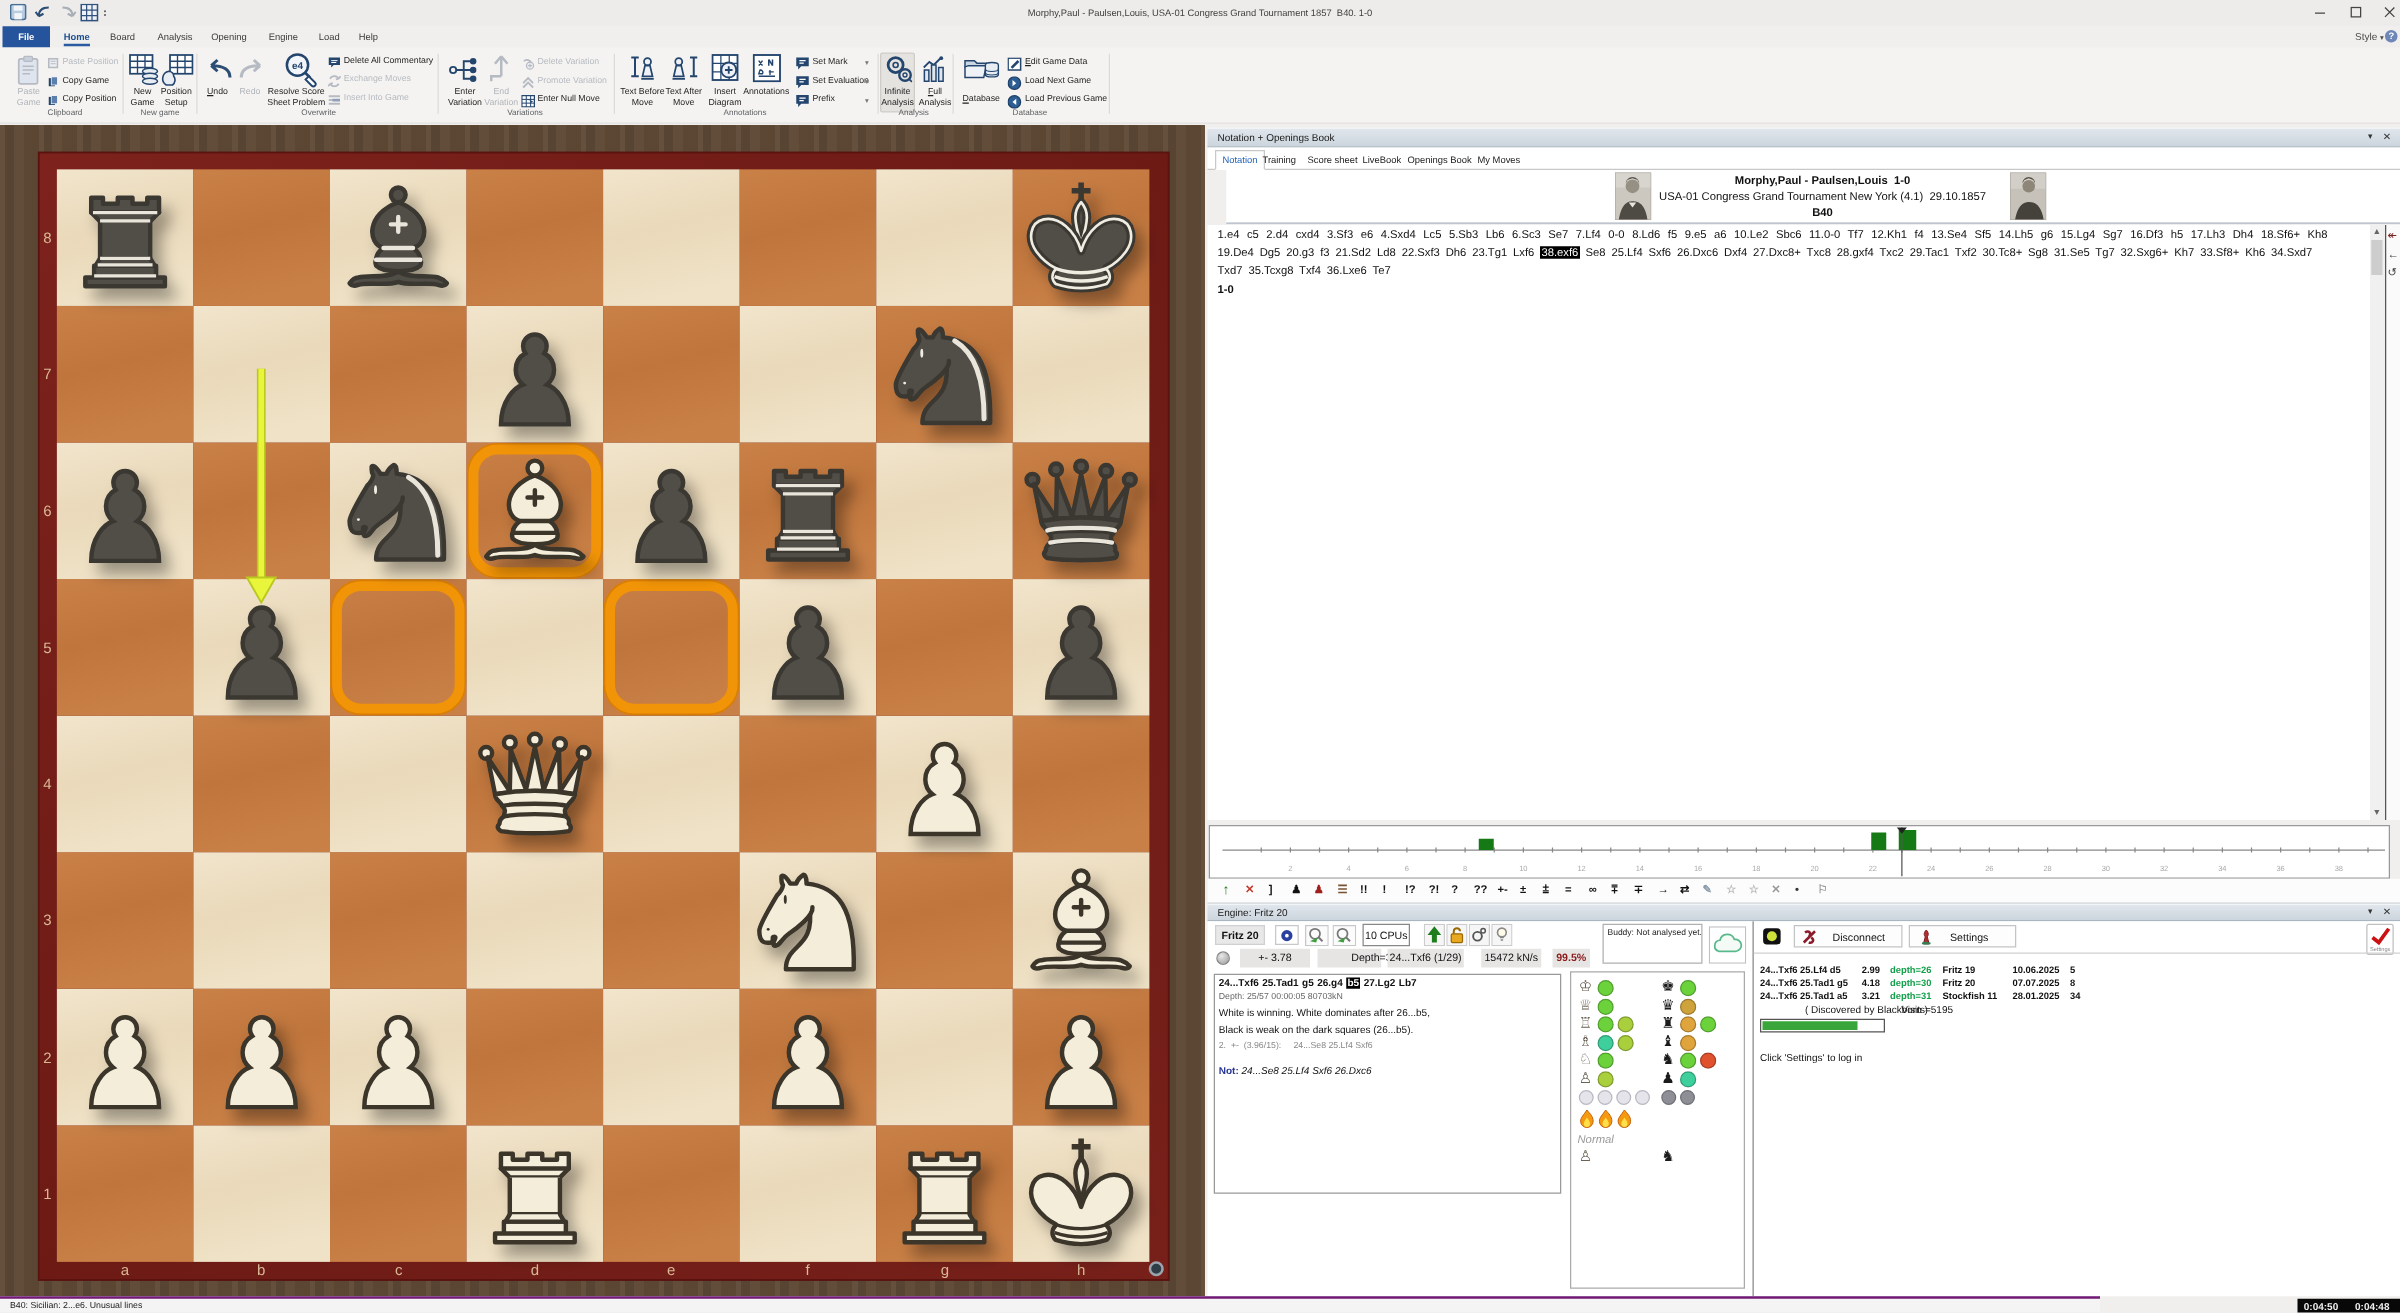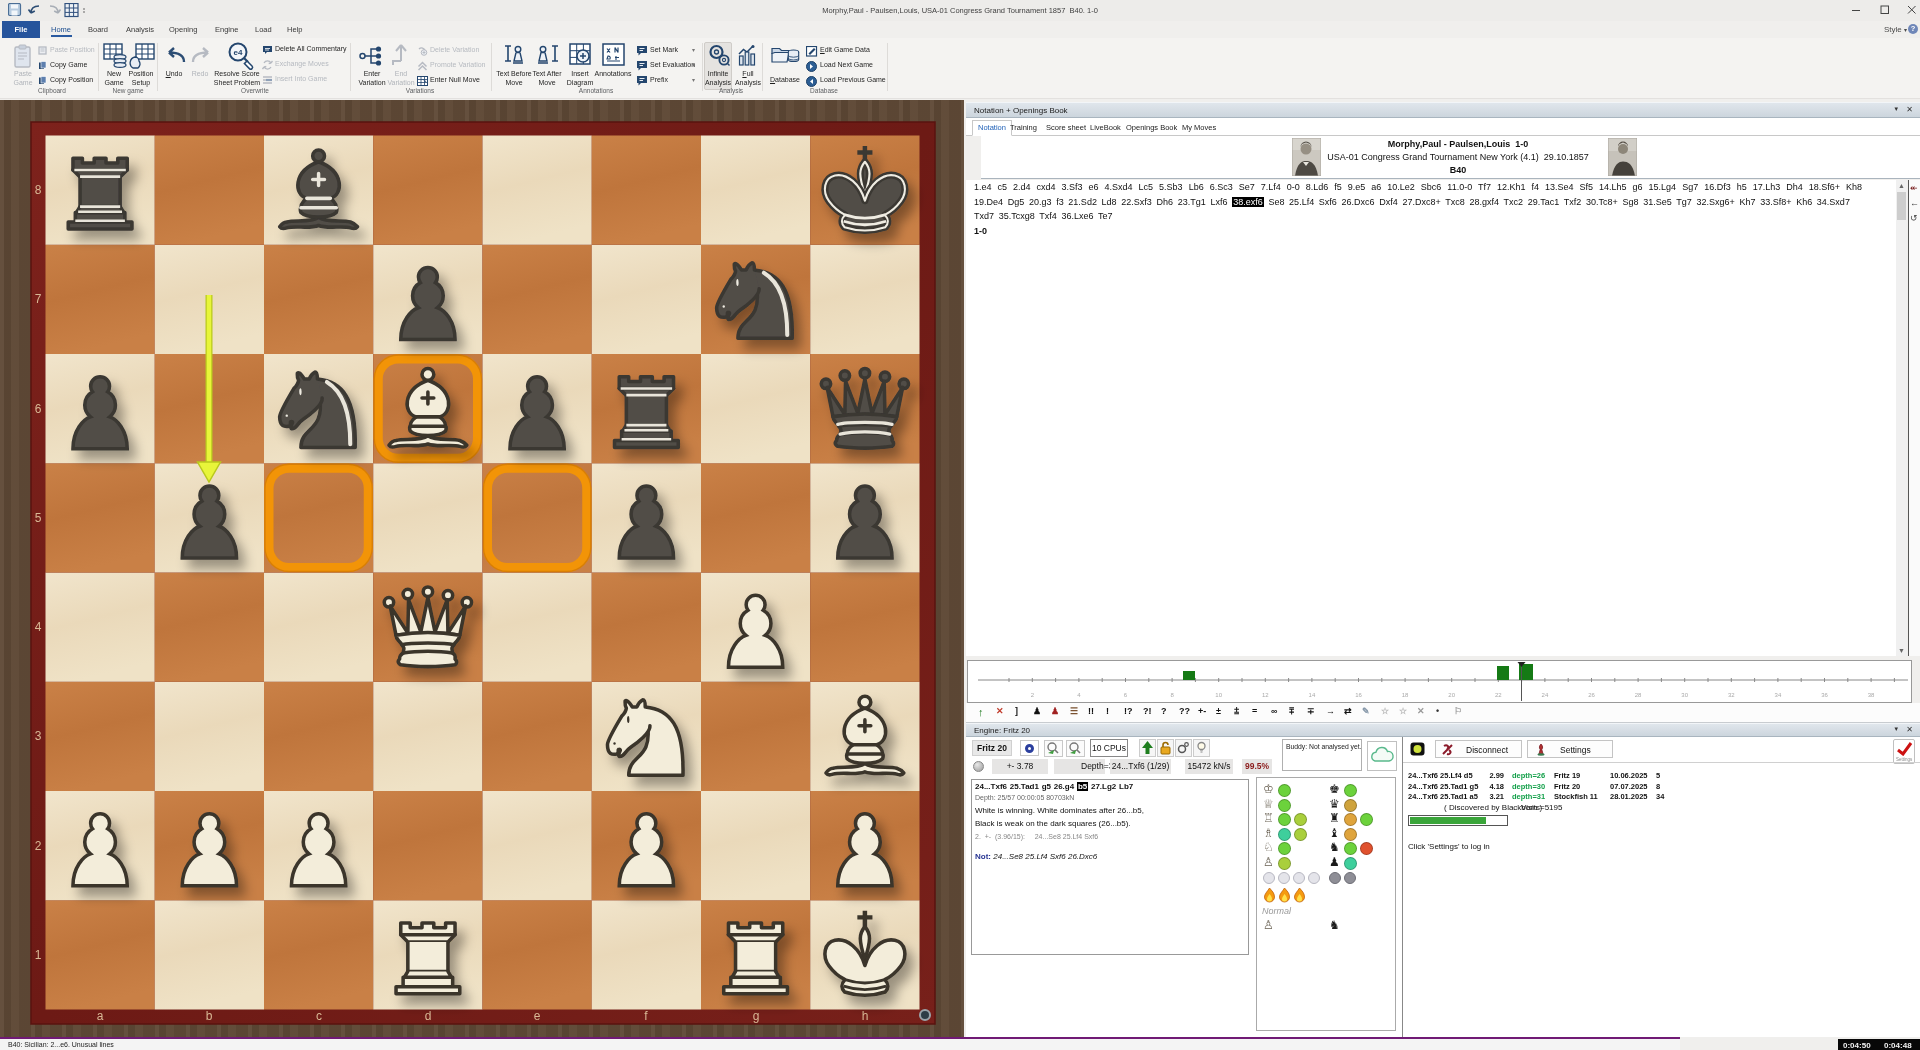--- a/index.html
+++ b/index.html
@@ -48,21 +48,21 @@
     <path d="M2 7.5 h8"></path>
     <rect x="31" y="3" width="7.5" height="7.5"></rect>
     <path d="M58 3 l7.5 7.5 M65.5 3 l-7.5 7.5"></path>
   </g>
 </svg>
 <div class="abs" style="left:1884px;top:25px;font-size:8px;color:#4a4a4a;z-index:5;">Style <span style="font-size:6px;">▾</span></div>
 <div class="abs" style="left:1908px;top:24px;width:10px;height:10px;border-radius:5px;z-index:5;background:#6f87b8;color:#fff;font-size:7.5px;font-weight:bold;text-align:center;line-height:10px;">?</div>
 
 <div class="abs" id="tabrow">
   <div id="filetab" class="abs">File</div>
-  <div class="tab" style="left:51px; color:#1b4d8f; font-weight:normal;">Home</div>
+  <div class="tab" style="left:51px; color:#1b4d8f; font-weight:bold;">Home</div>
   <div class="abs" style="left:51px;top:14px;width:21px;height:2px;background:#2a5aa0;"></div>
   <div class="tab" style="left:88px;">Board</div>
   <div class="tab" style="left:126px;">Analysis</div>
   <div class="tab" style="left:169px;">Opening</div>
   <div class="tab" style="left:215px;text-align:center;">Engine</div>
   <div class="tab" style="left:255px;">Load</div>
   <div class="tab" style="left:287px;">Help</div>
 </div>
 <div class="abs" id="ribbon">
     <div class="rsep" style="left:98px;"></div>

